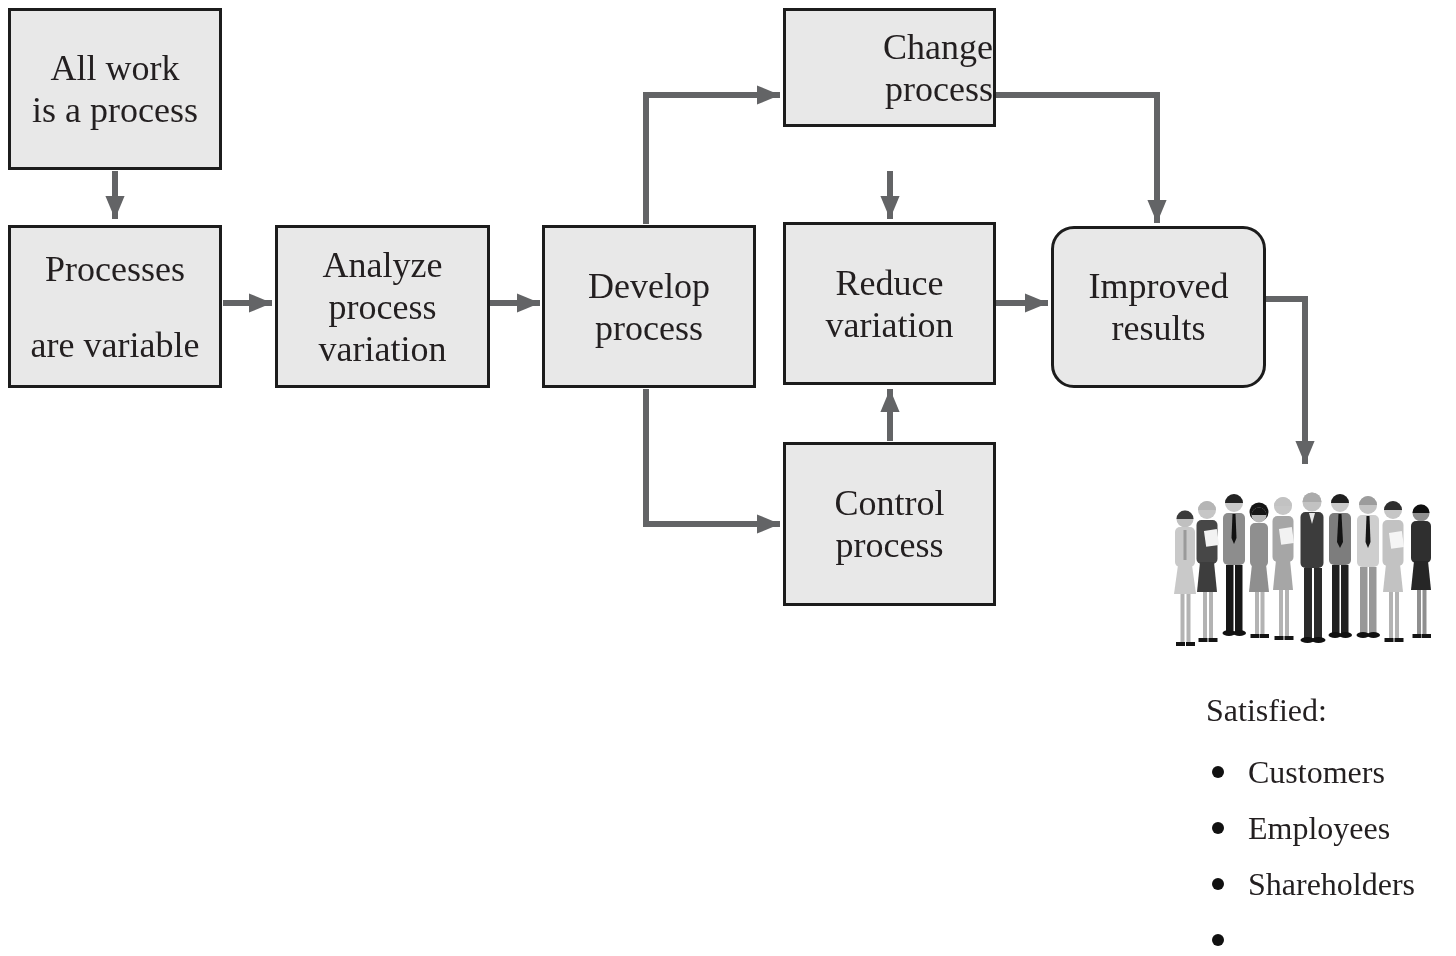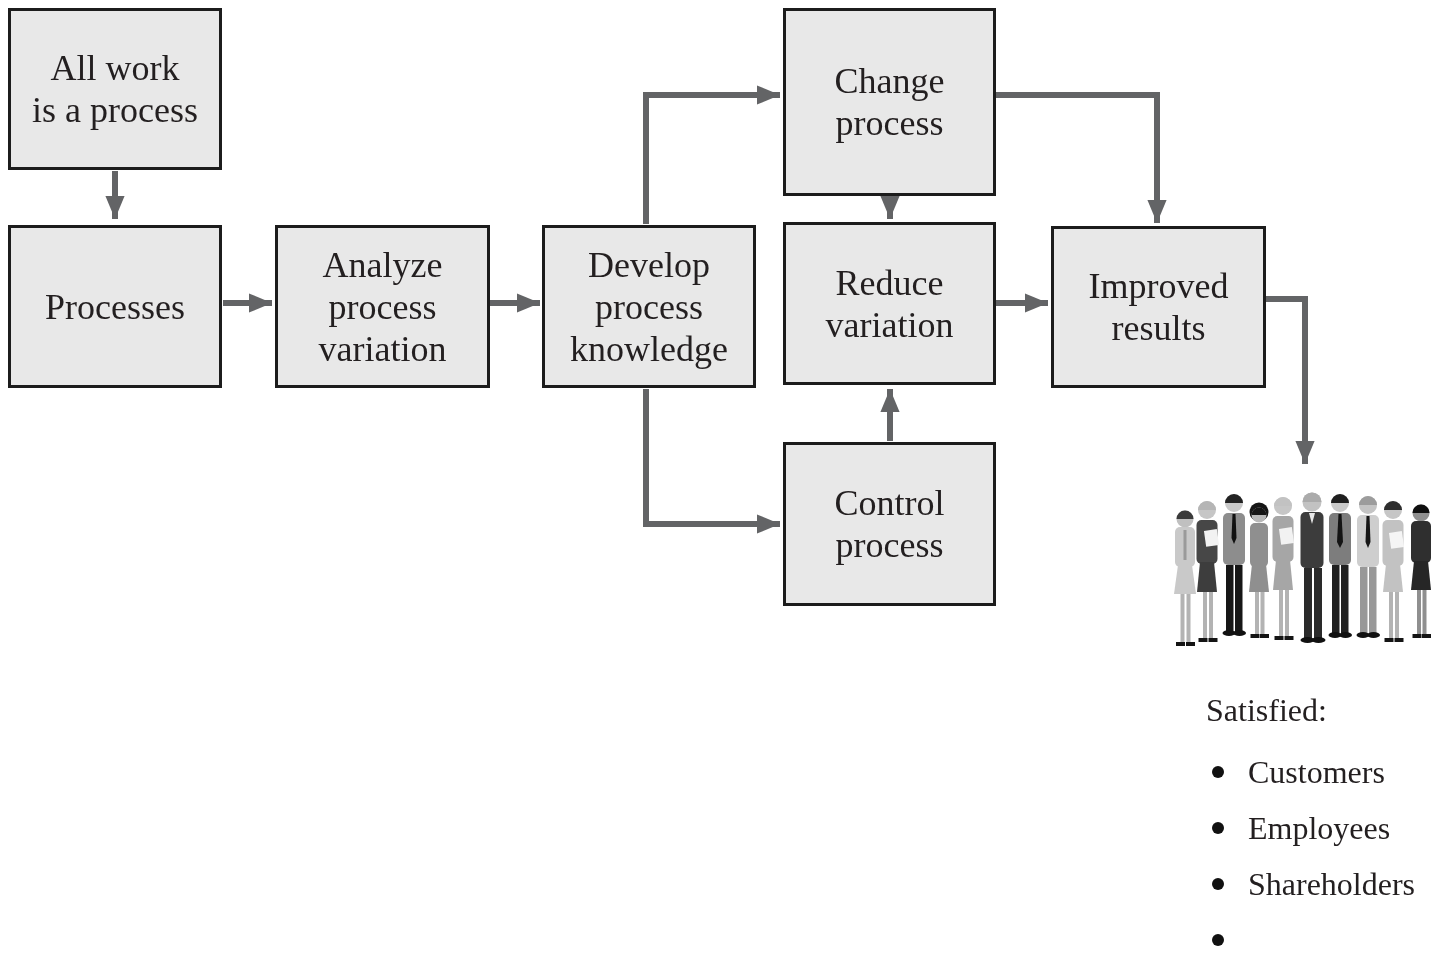--- a/index.html
+++ b/index.html
@@ -102,50 +102,50 @@
     <polyline points="1265,299 1305,299 1305,464" marker-end="url(#ah)"></polyline>
   </svg>
 
   <div class="node" style="left:8px; top:8px; width:214px; height:162px;">
     <span>All work</span>
     <span>is a process</span>
   </div>
 
   <div class="node" style="left:8px; top:225px; width:214px; height:163px;gap:34px;">
     <span>Processes</span>
+    <span>are variable</span>
   </div>
 
   <div class="node" style="left:275px; top:225px; width:215px; height:163px;">
     <span>Analyze</span>
     <span>process</span>
     <span>variation</span>
   </div>
 
   <div class="node" style="left:542px; top:225px; width:214px; height:163px;">
     <span>Develop</span>
     <span>process</span>
-    <span>knowledge</span>
-  </div>
-
-  <div class="node" style="left:783px; top:8px; width:213px; height:188px;">
+  </div>
+
+  <div class="node" style="left:783px; top:8px; width:213px; height:119px;align-items:flex-end;">
     <span>Change</span>
     <span>process</span>
   </div>
 
   <div class="node" style="left:783px; top:222px; width:213px; height:163px;">
     <span>Reduce</span>
     <span>variation</span>
   </div>
 
   <div class="node" style="left:783px; top:442px; width:213px; height:164px;">
     <span>Control</span>
     <span>process</span>
   </div>
 
-  <div class="node" style="left:1051px; top:226px; width:215px; height:162px;">
+  <div class="node" style="left:1051px; top:226px; width:215px; height:162px;border-radius:23px;">
     <span>Improved</span>
     <span>results</span>
   </div>
 
   <svg class="people" viewBox="0 0 268 172">
 
     <g transform="translate(2,18)">
       <circle cx="13" cy="15" r="8.5" fill="#c0c0c0"></circle>
       <path d="M4.5,15 a8.5,8.5 0 0 1 17,0 z" fill="#3a3a3a"></path>
       <rect x="3" y="23" width="20" height="40" rx="5" fill="#c9c9c9"></rect>

